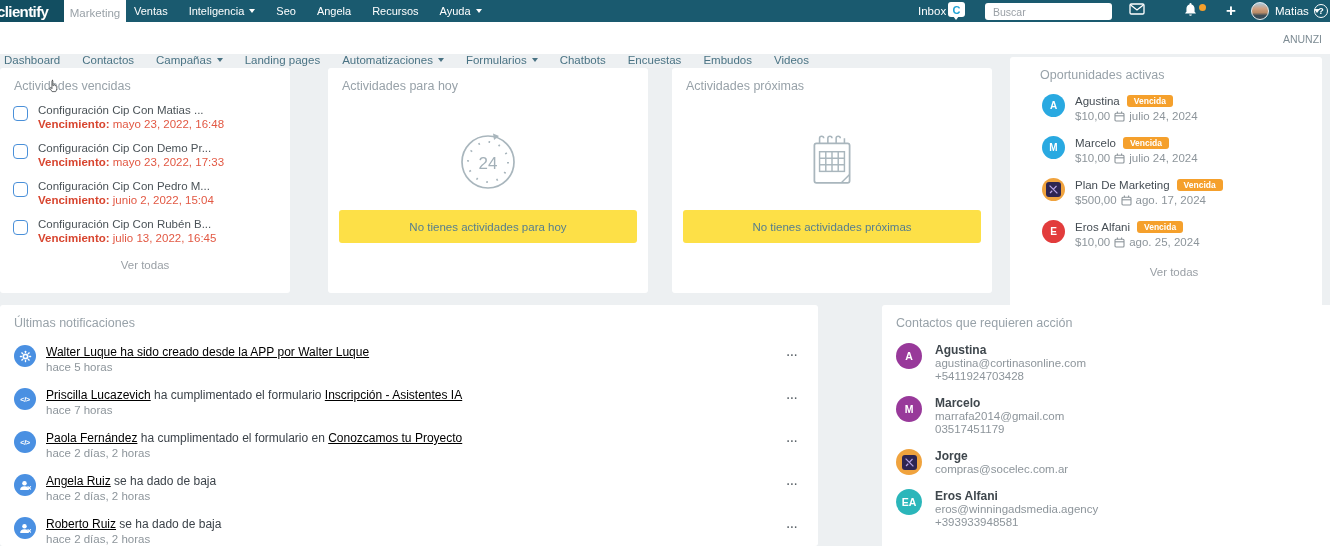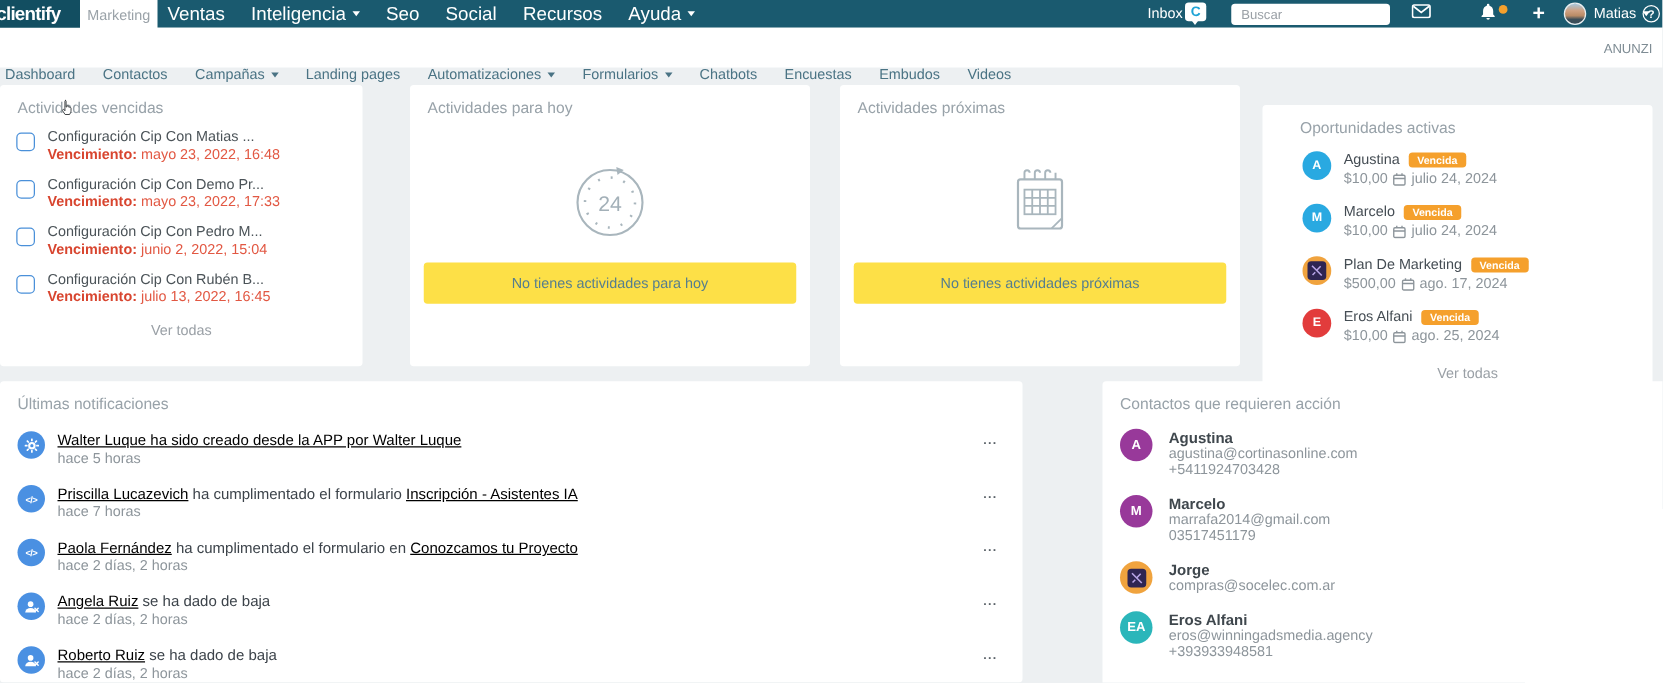--- a/index.html
+++ b/index.html
@@ -5,21 +5,21 @@
   * { margin:0; padding:0; box-sizing:border-box; }
   html,body { width:1330px; height:546px; overflow:hidden; }
   body { font-family:"Liberation Sans", sans-serif; background:#edf0f2; position:relative; }
 
   
   .topnav { position:absolute; top:0; left:0; right:0; height:22px; background:#1a5a6f; z-index:5; }
   .logo-box { position:absolute; left:0; top:0; width:64px; height:22px; background:#124e61; overflow:hidden; display:flex; align-items:center; cursor:pointer; }
   .logo-box span { color:#fff; font-weight:bold; font-size:15px; letter-spacing:-0.6px; margin-left:-3px; }
   .tab-marketing { position:absolute; left:64px; top:0; width:62px; height:26px; background:#fff; color:#9aa2a8; font-size:11.5px; display:flex; align-items:center; justify-content:center; z-index:6; cursor:pointer; }
   .topnav-items { position:absolute; left:134px; top:0; height:22px; display:flex; gap:21px; align-items:center; }
-  .topnav-items .tn { color:#fff; font-size:15px; cursor:pointer; display:flex; align-items:center; gap:5px; white-space:nowrap; }
+  .topnav-items .tn { color:#fff; font-size:11px; cursor:pointer; display:flex; align-items:center; gap:5px; white-space:nowrap; }
   .caret-w { width:0; height:0; border-left:3.5px solid transparent; border-right:3.5px solid transparent; border-top:4px solid #fff; display:inline-block; }
   .caret-t { width:0; height:0; border-left:3.5px solid transparent; border-right:3.5px solid transparent; border-top:4px solid #4a7384; display:inline-block; margin-left:5px; }
   .inbox-label { position:absolute; left:918px; top:5px; color:#fff; font-size:11.5px; cursor:pointer; }
   .c-bubble { position:absolute; left:948px; top:2px; width:17px; height:15px; background:#fff; border-radius:3px; display:flex; align-items:center; justify-content:center; cursor:pointer; }
   .c-bubble span { color:#1fa3d6; font-weight:bold; font-size:11px; }
   .c-bubble::after { content:""; position:absolute; left:5px; top:14px; border-left:3px solid transparent; border-right:3px solid transparent; border-top:4px solid #fff; }
   .search-box { position:absolute; left:985px; top:3px; width:127px; height:17px; background:#fff; border:none; border-radius:3px; font-size:10.5px; padding:0 8px; color:#444; outline:none; }
   .search-box::placeholder { color:#9aa0a6; }
   .ic-btn { position:absolute; top:3px; cursor:pointer; display:flex; align-items:center; justify-content:center; }
   .bell-dot { position:absolute; left:1199px; top:4px; width:7px; height:7px; border-radius:50%; background:#f5a02c; }
@@ -51,21 +51,21 @@
   .act-due span { color:#e25843; }
   .p-overdue .view-all { margin-top:14px; }
 
   
   .p-today { left:328px; top:68px; width:320px; height:225px; }
   .p-upcoming { left:672px; top:68px; width:320px; height:225px; }
   .empty-icon { display:flex; justify-content:center; margin-top:38px; height:62px; }
   .empty-banner { position:absolute; left:11px; right:11px; top:142px; height:33px; background:#fde047; border-radius:3px; display:flex; align-items:center; justify-content:center; color:#567e8e; font-size:11.5px; }
 
   
-  .p-opps { left:1010px; top:84px; width:312px; height:257px;padding-left:16px; }
+  .p-opps { left:1010px; top:57px; width:312px; height:257px;padding-left:16px; }
   .opp-row { display:flex; gap:10px; padding-left:16px; margin-top:12px; cursor:pointer; }
   .opp-row:first-of-type { margin-top:14px; }
   .av { border-radius:50%; color:#fff; font-weight:bold; display:flex; align-items:center; justify-content:center; flex:none; }
   .av-s { width:23px; height:23px; font-size:10px; }
   .av-blue { background:#29a9e1; }
   .av-red { background:#e23c3c; }
   .av-purple { background:#98399a; }
   .av-teal { background:#2bb6ba; }
   .av-logo { background:#f0a33e; }
   .av-logo .sq { width:15px; height:15px; background:#2e2552; border-radius:3px; display:flex; align-items:center; justify-content:center; }
@@ -188,21 +188,21 @@
         <span>Ventas</span>
       </span>
     <span class="tn">
         <span>Inteligencia</span>
         <i class="caret-w"></i>
       </span>
     <span class="tn">
         <span>Seo</span>
       </span>
     <span class="tn">
-        <span>Social</span>
+        <span>Angela</span>
       </span>
     <span class="tn">
         <span>Recursos</span>
       </span>
     <span class="tn">
         <span>Ayuda</span>
         <i class="caret-w"></i>
       </span>
   </nav>
   <span class="inbox-label">Inbox</span>

